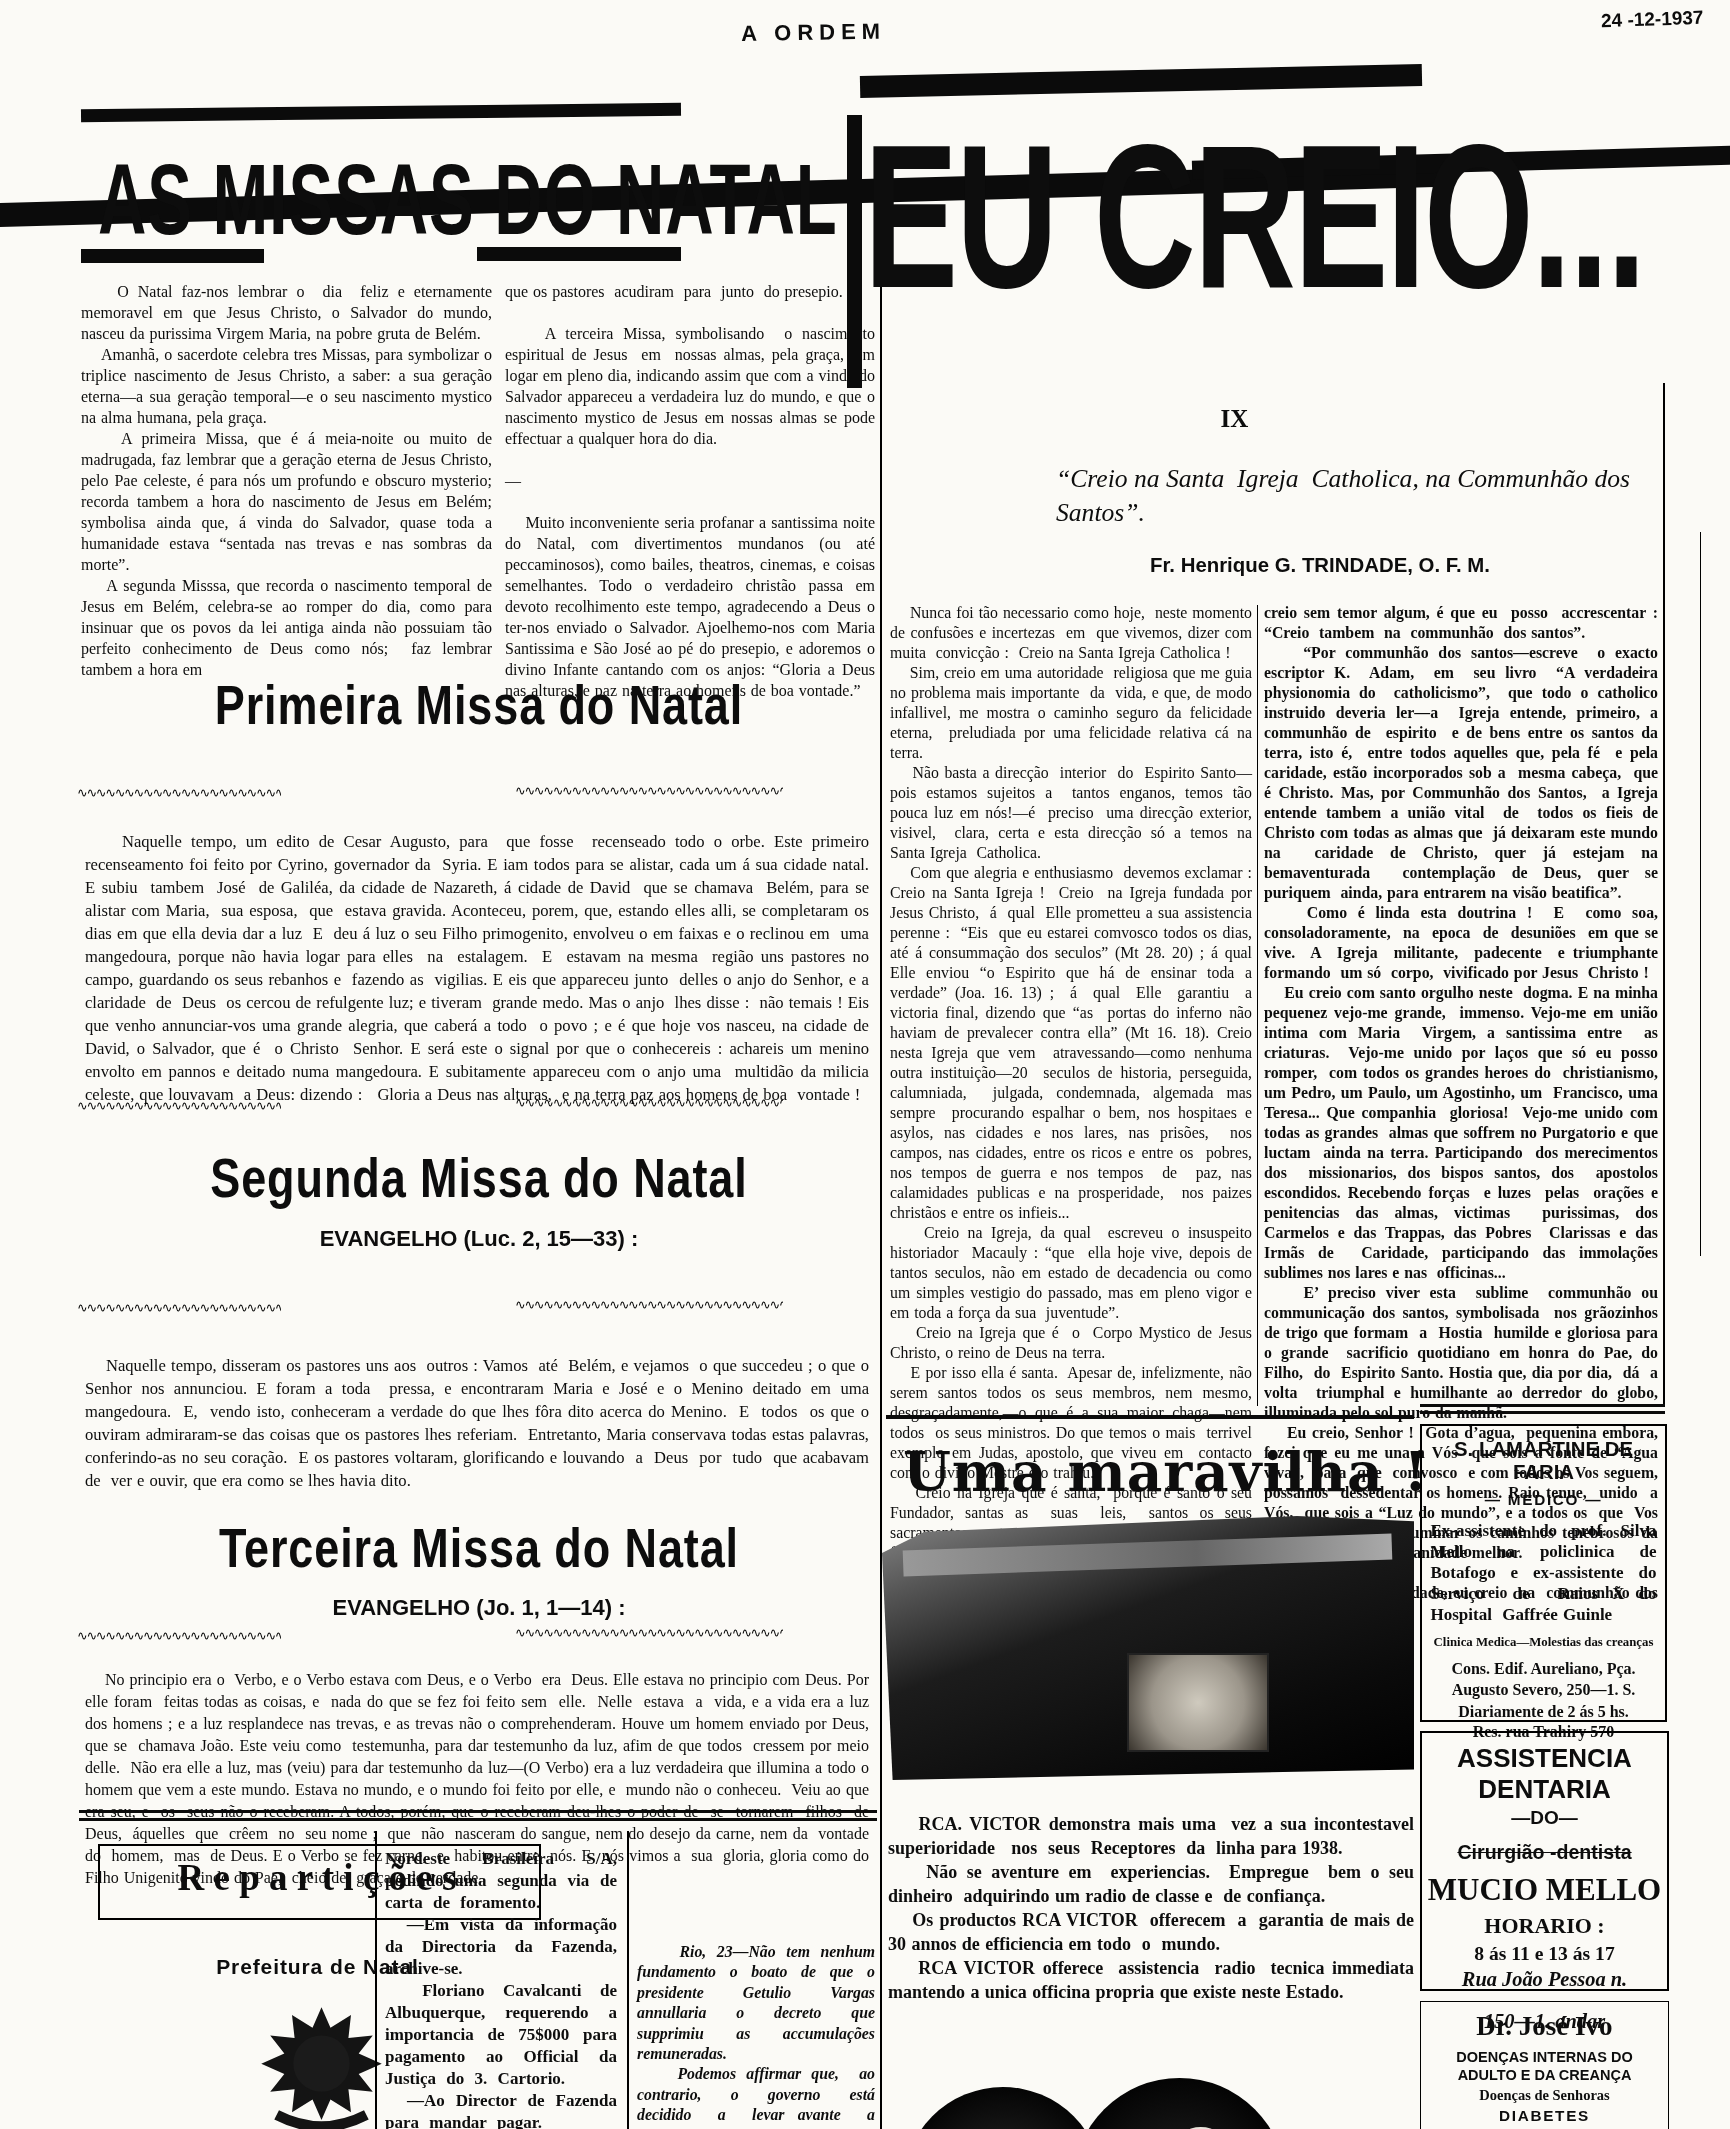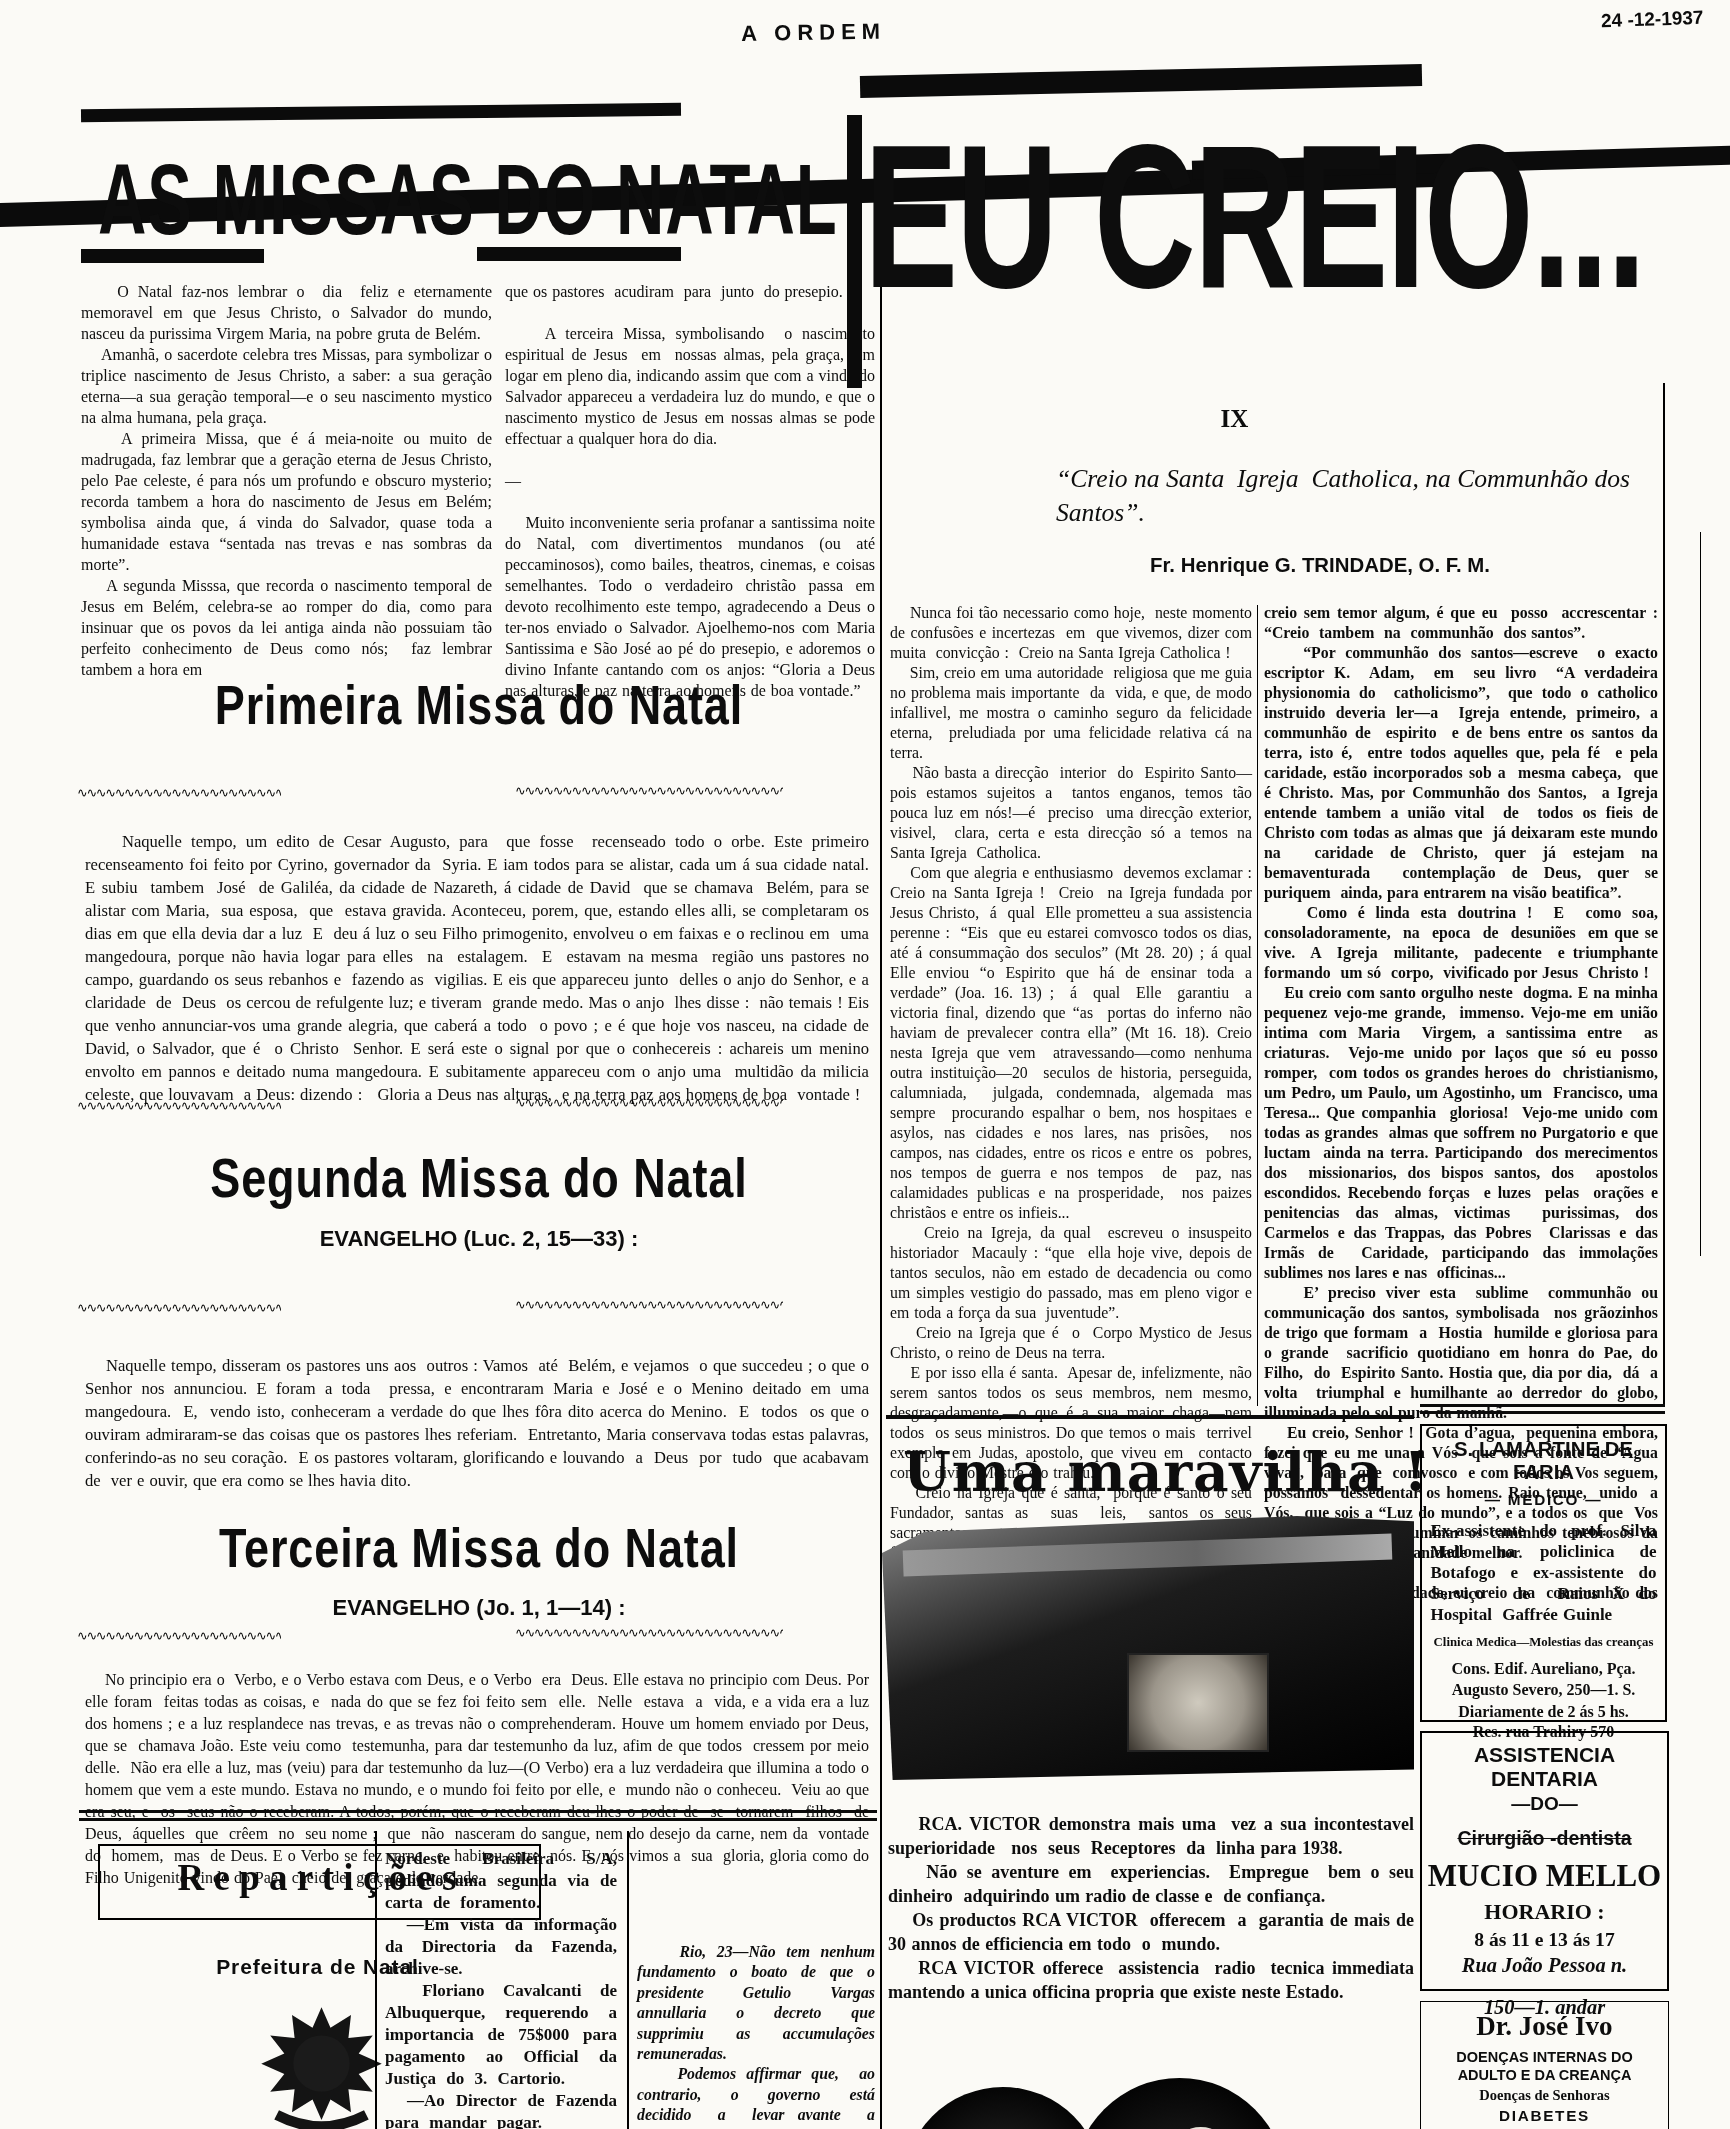--- a/index.html
+++ b/index.html
@@ -166,21 +166,21 @@
     <div class="ctr sans" style="margin-top:12px;font-size:20.4px;font-weight:700;">S.  LAMARTINE  DE  FARIA</div>
     <div class="ctr sans" style="margin-top:6.8px;font-size:15.3px;font-weight:700;letter-spacing:1.7px;">—   MEDICO   —</div>
     <div class="txt" style="margin:11px 8.5px 0 8.5px;font-size:17px;line-height:21px;font-weight:700;">Ex-assistente do prof. Silva Mello na policlinica de Botafogo e ex-assistente do Serviço  de  Raios X do Hospital  Gaffrée Guinle</div>
     <div class="ctr" style="margin-top:10.2px;font-size:12.8px;font-weight:700;filter:blur(0.3px);">Clinica Medica—Molestias  das  creanças</div>
     <div class="ctr" style="margin-top:9.4px;font-size:16px;font-weight:700;line-height:20.4px;padding:0 6px;">Cons. Edif. Aureliano,  Pça. Augusto Severo, 250—1. S.</div>
     <div class="ctr" style="margin-top:2.6px;font-size:16px;font-weight:700;">Diariamente de 2 ás 5 hs.</div>
     <div class="ctr" style="margin-top:2.6px;font-size:16px;font-weight:700;">Res. rua Trahiry 570</div>
   </div>
 
   <div class="abs boxline" style="left:1420px;top:1731px;width:245px;height:256px;">
-    <div class="ctr sans" style="margin-top:10.2px;font-size:21px;font-weight:700;filter:blur(0.3px);">ASSISTENCIA  DENTARIA</div>
+    <div class="ctr sans" style="margin-top:10.2px;font-size:26px;font-weight:700;filter:blur(0.3px);">ASSISTENCIA  DENTARIA</div>
     <div class="ctr sans" style="margin-top:1.7px;font-size:19px;font-weight:700;">—DO—</div>
     <div class="ctr sans" style="margin-top:12px;font-size:19.6px;font-weight:700;text-decoration:line-through;">Cirurgião -dentista</div>
     <div class="ctr" style="margin-top:7.7px;font-size:31px;font-weight:700;">MUCIO  MELLO</div>
     <div class="ctr" style="margin-top:5.1px;font-size:22px;font-weight:700;">HORARIO :</div>
     <div class="ctr" style="margin-top:4.3px;font-size:19.6px;font-weight:700;">8 ás 11 e 13 ás 17</div>
     <div class="ctr" style="margin-top:3.4px;font-size:20.4px;font-weight:700;font-style:italic;">Rua João Pessoa n.</div>
     <div class="ctr" style="margin-top:19px;font-size:20.4px;font-weight:700;font-style:italic;">150—1. andar</div>
   </div>
 
   <div class="abs" style="left:1420px;top:2001px;width:247px;height:251px;border:1.7px solid #000;">

